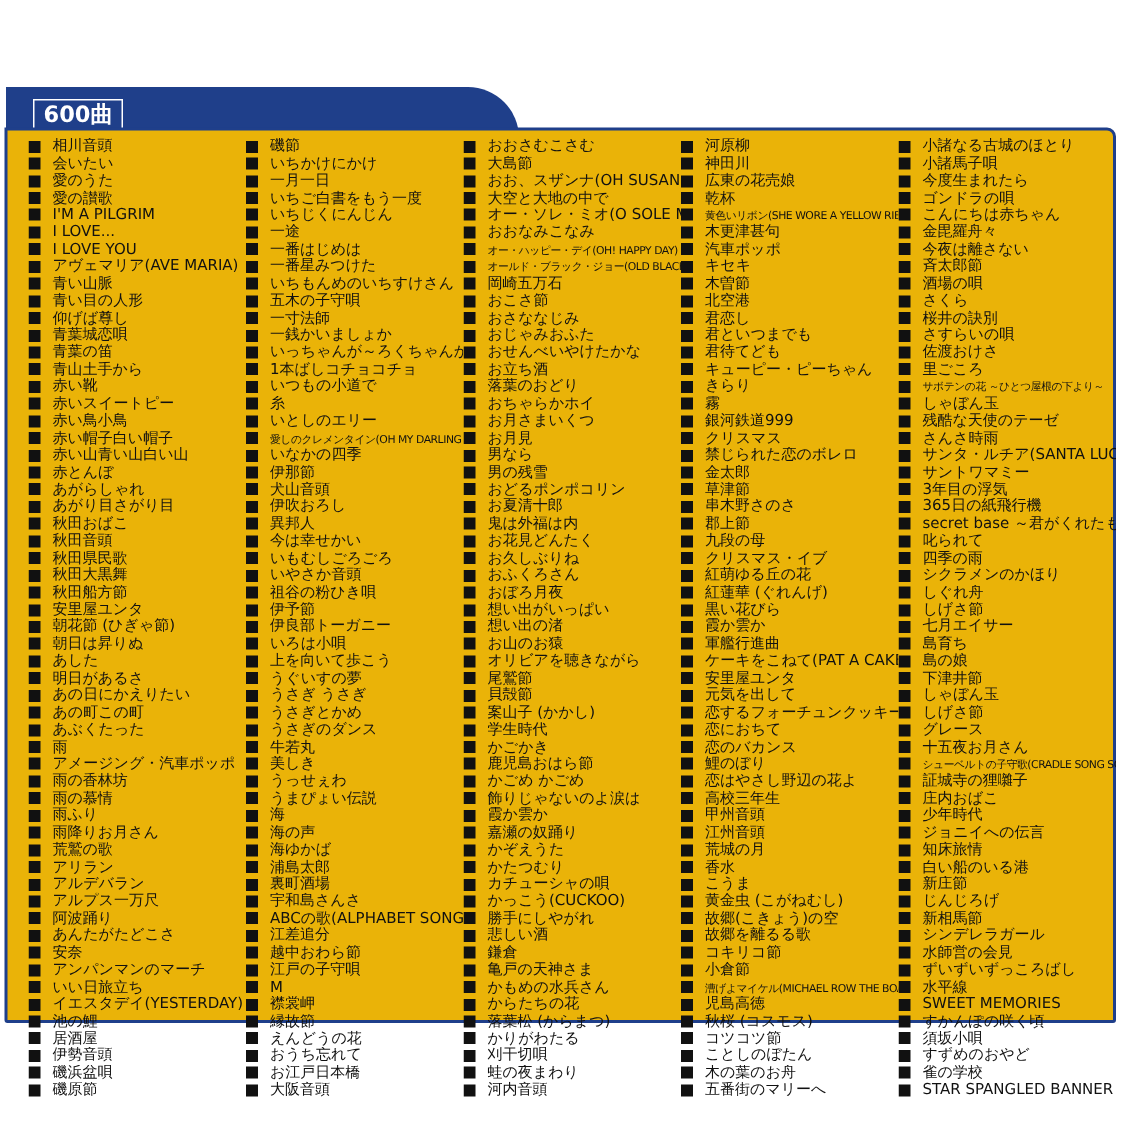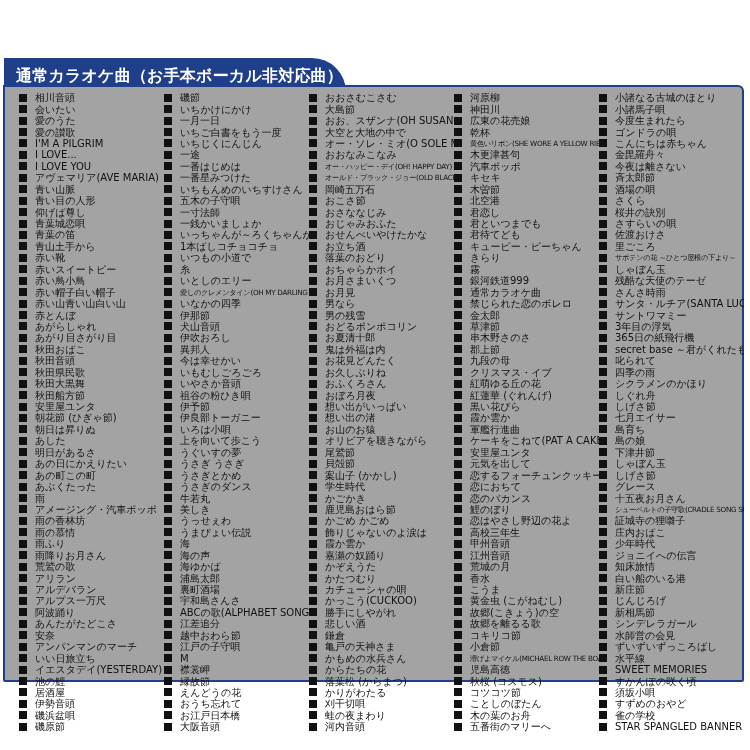--- a/index.html
+++ b/index.html
@@ -10,36 +10,35 @@
     background:#1f3f8a; border-top-right-radius:34px;
     display:flex; align-items:center; padding-left:12px; box-sizing:border-box;
   }
   .header-title { color:#fff; font-size:16px; font-weight:bold; letter-spacing:0.2px; white-space:nowrap; }
   .header-badge {
     margin-left:6px; border:1.5px solid #ffffff; color:#fff; font-size:15px;
     font-weight:bold; padding:0 6px; line-height:19px; white-space:nowrap;
   }
   .panel {
     position:absolute; left:3px; top:85px; width:741px; height:597px;
-    border:2px solid #1f3f8a; box-sizing:border-box; background:#a3a3a3;
+    border:2px solid #1f3f8a; box-sizing:border-box; background:#eab308;
     border-radius:0 6px 2px 2px;
   }
   .cols { position:absolute; left:14px; top:5px; right:4px; display:flex; }
   .col { width:145px; flex:0 0 145px; }
   .col:last-child { flex:1 1 auto; }
   .item { display:flex; align-items:center; height:11.45px; font-size:10px; line-height:11px; white-space:nowrap; overflow:hidden; }
   .bullet { width:8px; height:8px; background:#111; margin-right:8px; flex:0 0 8px; }
   .item-label { overflow:hidden; }
   .item-label.small { font-size:7.2px; letter-spacing:-0.3px; }
 </style>
 </head>
 <body>
 
 <div class="header">
-  <span class="header-title">通常カラオケ曲（お手本ボーカル非対応曲）</span>
   <span class="header-badge">600曲</span>
 </div>
 
 <div class="panel">
   <div class="cols" id="cols">
       <div class="col">
         <div class="item">
           <span class="bullet"></span>
           <span class="item-label">相川音頭</span>
         </div>
@@ -780,21 +779,21 @@
         <div class="item">
           <span class="bullet"></span>
           <span class="item-label">霧</span>
         </div>
         <div class="item">
           <span class="bullet"></span>
           <span class="item-label">銀河鉄道999</span>
         </div>
         <div class="item">
           <span class="bullet"></span>
-          <span class="item-label">通常カラオケ曲</span>
+          <span class="item-label">クリスマス</span>
         </div>
         <div class="item">
           <span class="bullet"></span>
           <span class="item-label">禁じられた恋のボレロ</span>
         </div>
         <div class="item">
           <span class="bullet"></span>
           <span class="item-label">金太郎</span>
         </div>
         <div class="item">

